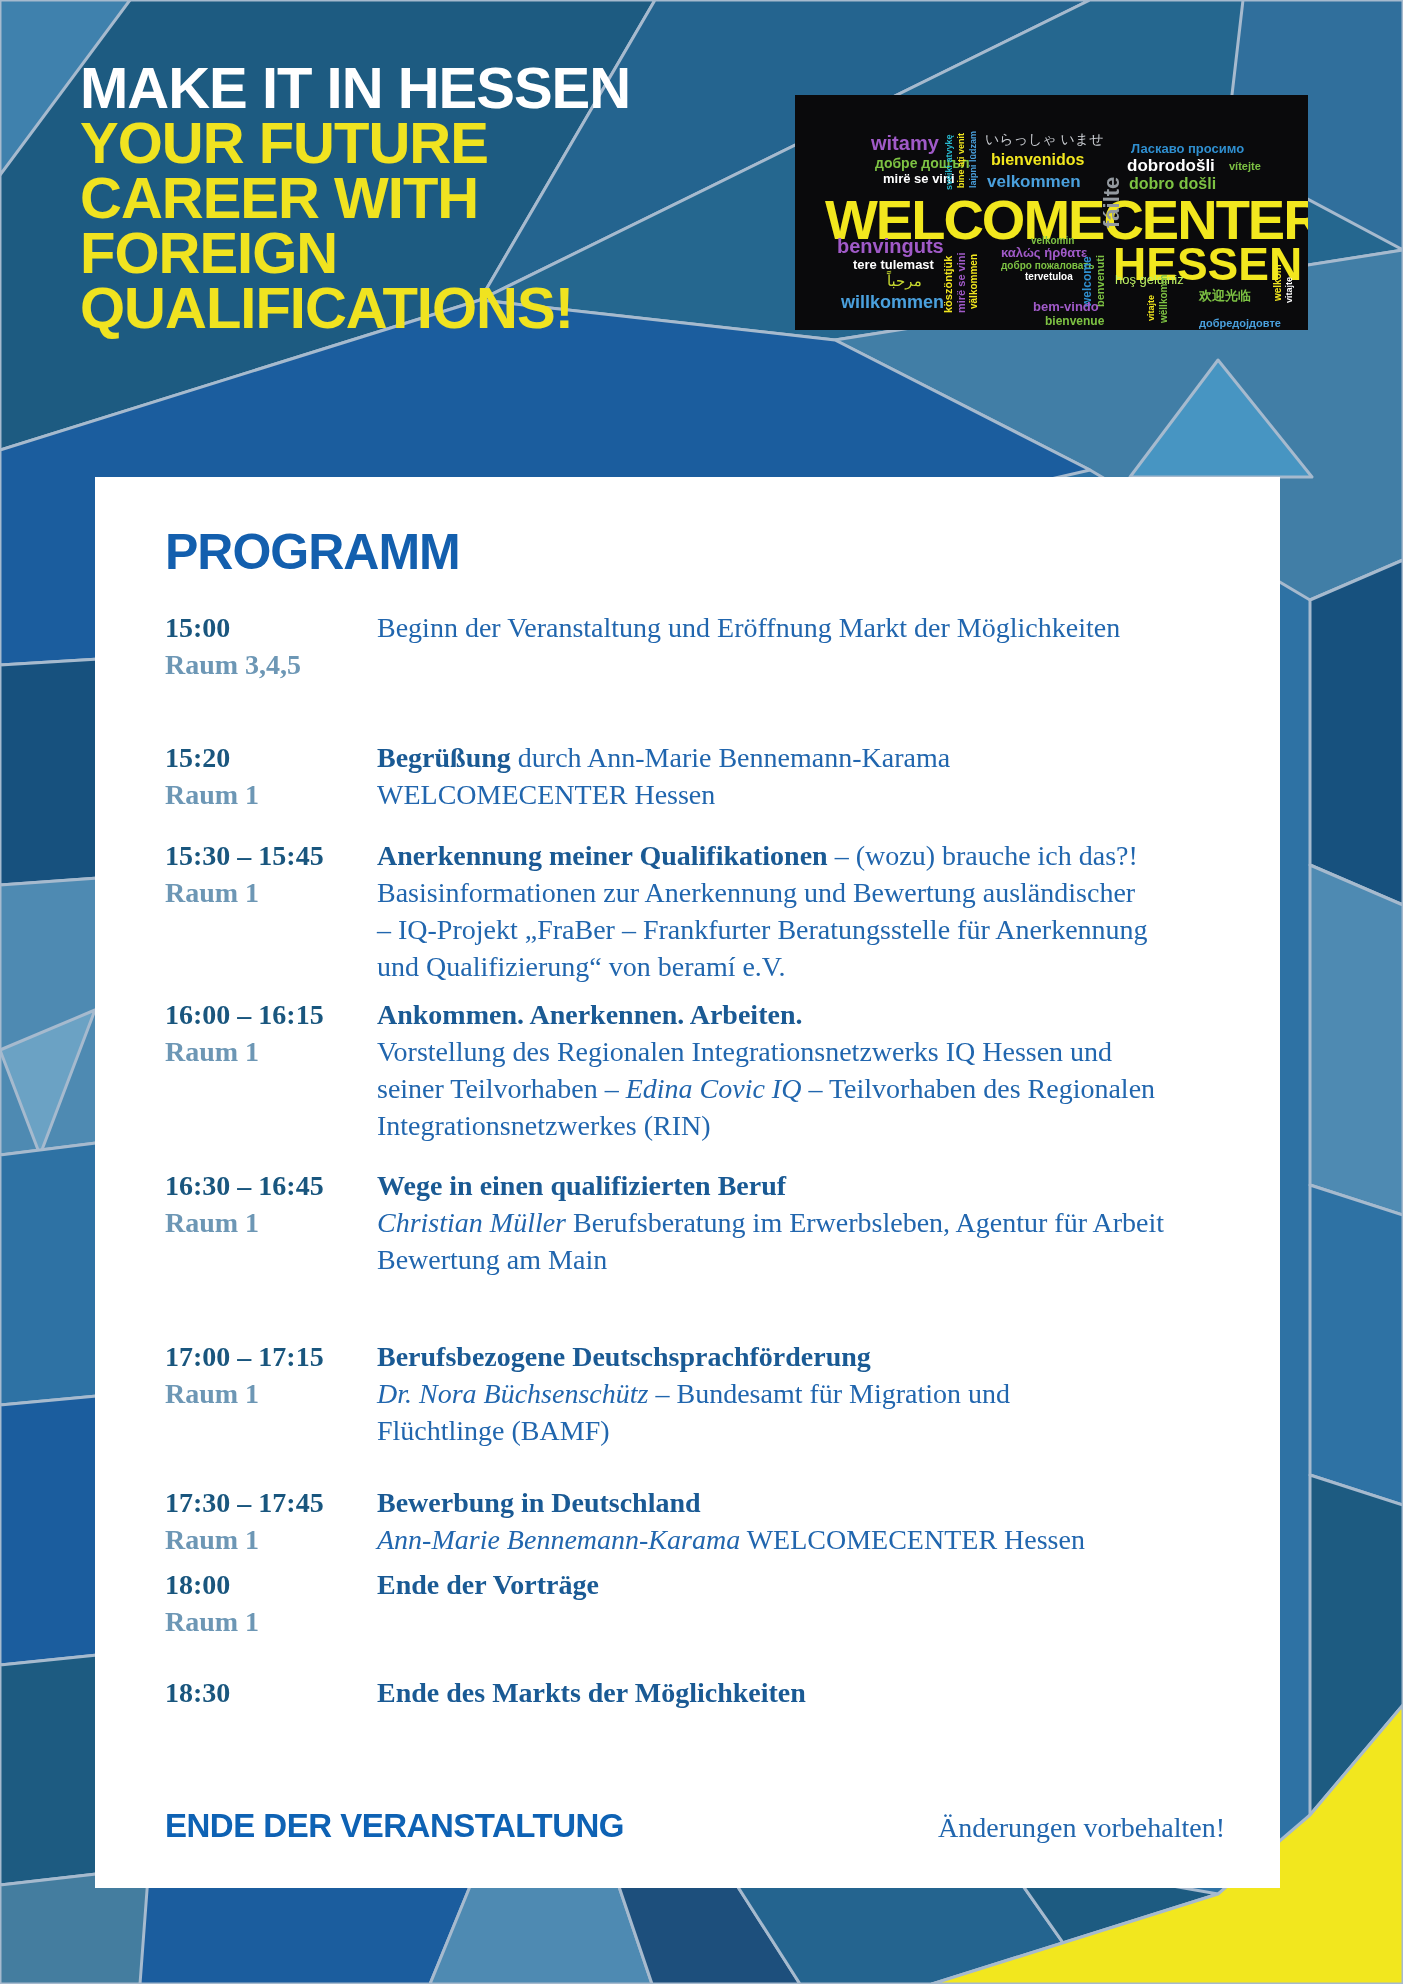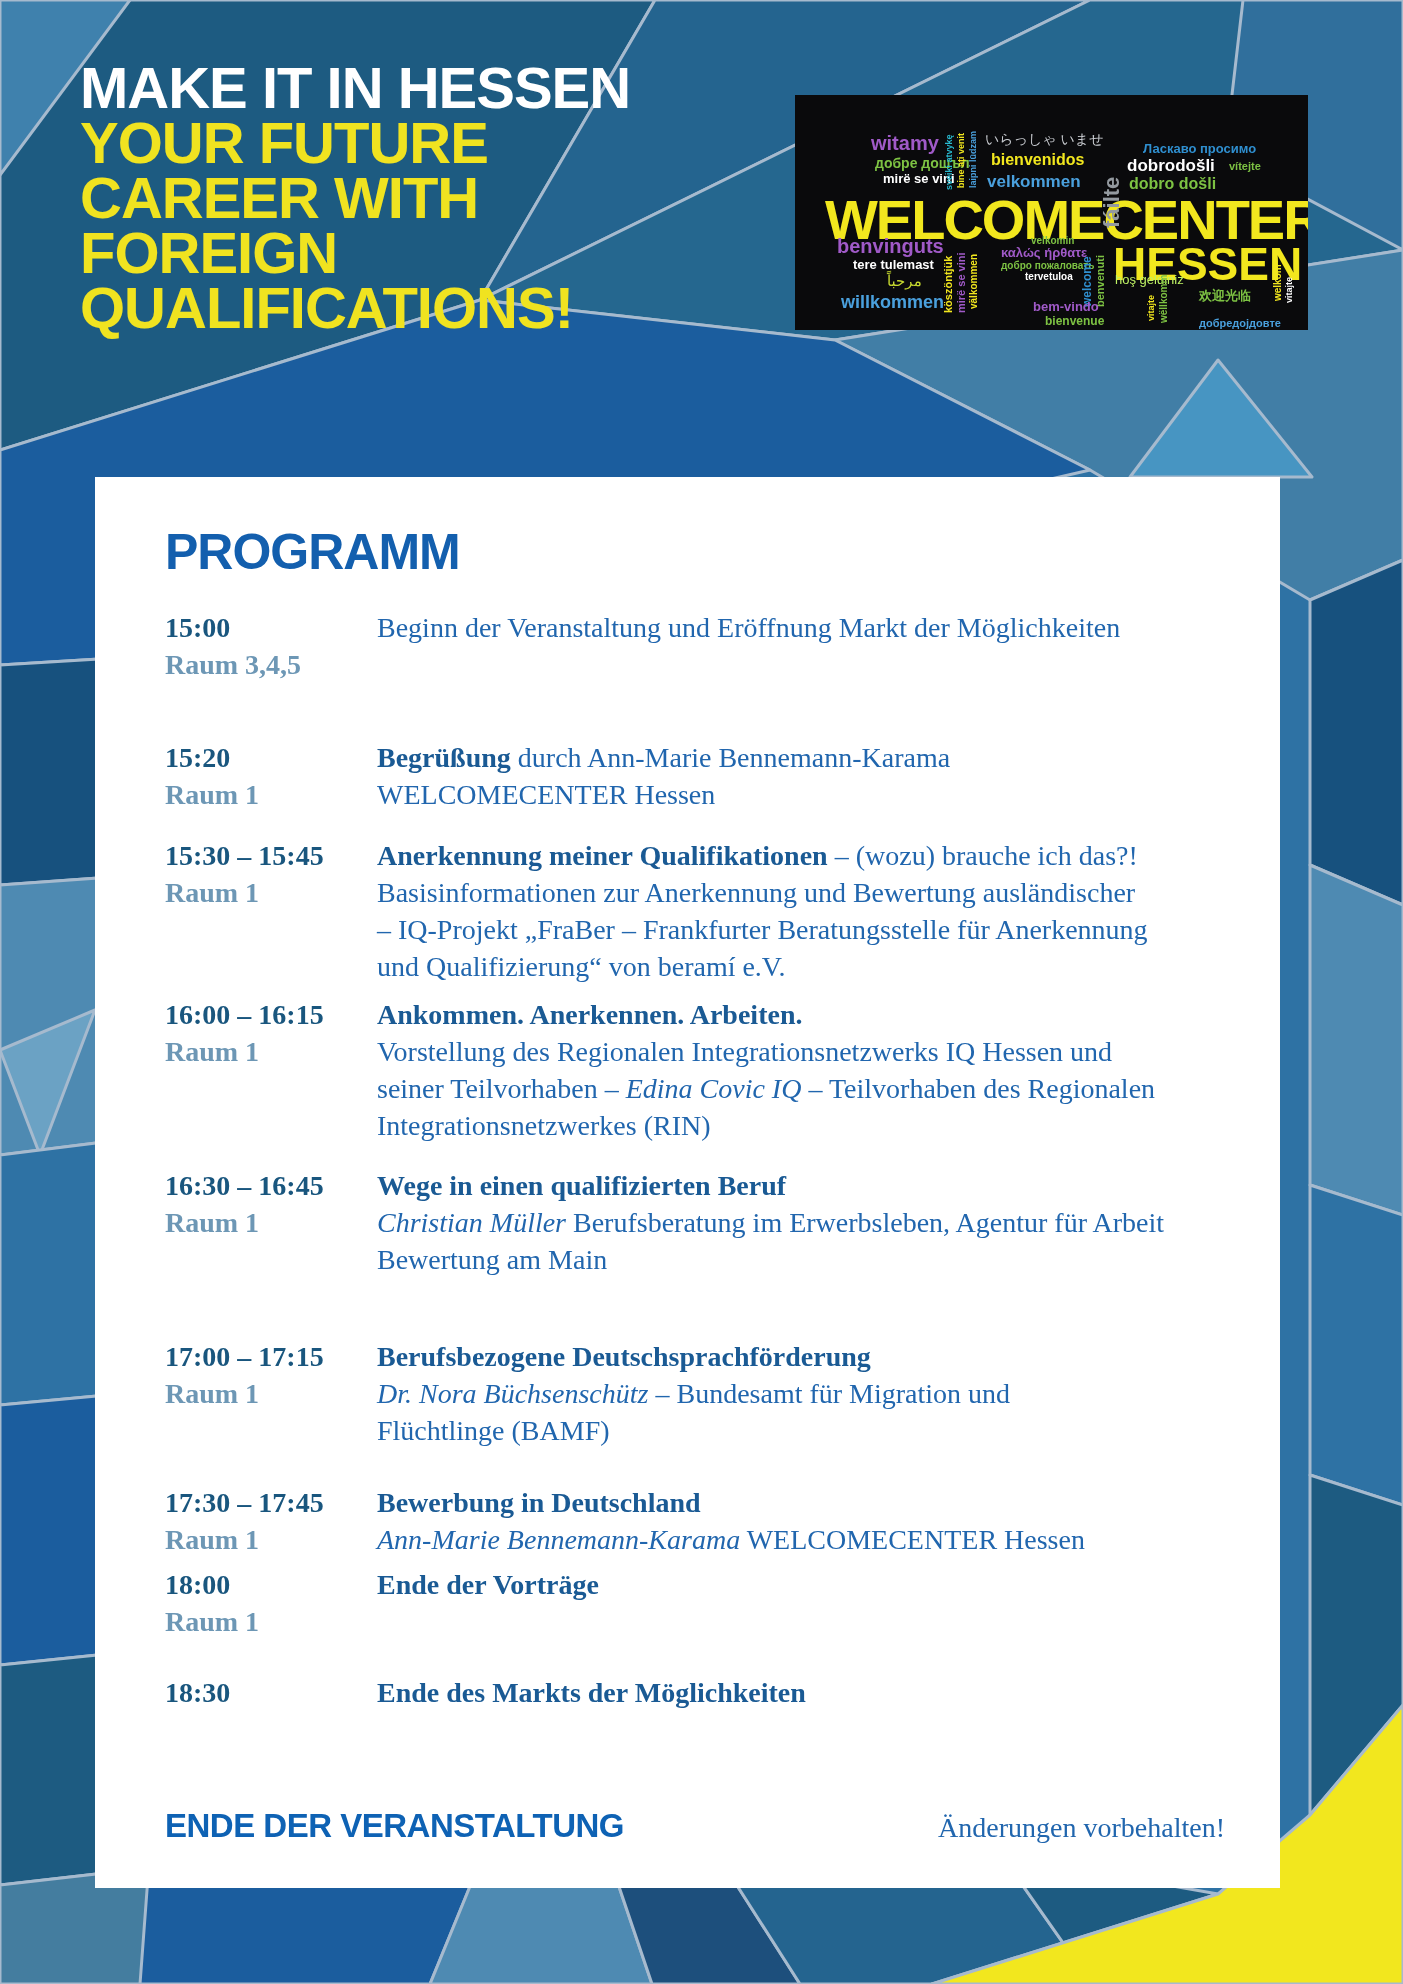--- a/index.html
+++ b/index.html
@@ -119,21 +119,21 @@
     <span class="cw" style="left: 76px; top: 38px; font-size: 20px; color: rgb(160, 90, 200); font-weight: 700;">witamy</span>
     <span class="cw" style="left: 80px; top: 61px; font-size: 14px; color: rgb(125, 194, 67); font-weight: 700;">добре дошъл</span>
     <span class="cw" style="left: 88px; top: 77px; font-size: 13px; color: rgb(255, 255, 255); font-weight: 700;">mirë se vini</span>
     <span class="cw" style="left: 150px; top: 95px; font-size: 9px; color: rgb(41, 184, 206); font-weight: 700; transform: rotate(-90deg); transform-origin: 0px 0px;">sveiki atvykę</span>
     <span class="cw" style="left: 162px; top: 93px; font-size: 9px; color: rgb(242, 231, 30); font-weight: 700; transform: rotate(-90deg); transform-origin: 0px 0px;">bine ați venit</span>
     <span class="cw" style="left: 174px; top: 93px; font-size: 9px; color: rgb(74, 160, 221); font-weight: 700; transform: rotate(-90deg); transform-origin: 0px 0px;">laipni lūdzam</span>
     <span class="cw" style="left: 190px; top: 37px; font-size: 14px; color: rgb(201, 204, 209);">いらっしゃ いませ</span>
     <span class="cw" style="left: 196px; top: 57px; font-size: 16px; color: rgb(242, 231, 30); font-weight: 700;">bienvenidos</span>
     <span class="cw" style="left: 192px; top: 78px; font-size: 17px; color: rgb(74, 160, 221); font-weight: 700;">velkommen</span>
     <span class="cw" style="left: 306px; top: 133px; font-size: 22px; color: rgb(147, 153, 159); font-weight: 700; transform: rotate(-90deg); transform-origin: 0px 0px;">fáilte</span>
-    <span class="cw" style="left: 336px; top: 47px; font-size: 13px; color: rgb(47, 143, 208); font-weight: 700; margin-left: 12px;">Ласкаво просимо</span>
+    <span class="cw" style="left: 336px; top: 47px; font-size: 13px; color: rgb(47, 143, 208); font-weight: 700;">Ласкаво просимо</span>
     <span class="cw" style="left: 332px; top: 62px; font-size: 17px; color: rgb(255, 255, 255); font-weight: 700;">dobrodošli</span>
     <span class="cw" style="left: 434px; top: 66px; font-size: 11px; color: rgb(125, 194, 67); font-weight: 700;">vítejte</span>
     <span class="cw" style="left: 334px; top: 81px; font-size: 16px; color: rgb(125, 194, 67); font-weight: 700;">dobro došli</span>
     <span class="cw" style="left: 42px; top: 141px; font-size: 20px; color: rgb(160, 90, 200); font-weight: 700;">benvinguts</span>
     <span class="cw" style="left: 58px; top: 163px; font-size: 13px; color: rgb(255, 255, 255); font-weight: 700;">tere tulemast</span>
     <span class="cw" style="left: 148px; top: 218px; font-size: 11px; color: rgb(242, 231, 30); font-weight: 700; transform: rotate(-90deg); transform-origin: 0px 0px;">köszöntjük</span>
     <span class="cw" style="left: 161px; top: 218px; font-size: 11px; color: rgb(160, 90, 200); font-weight: 700; transform: rotate(-90deg); transform-origin: 0px 0px;">mirë se vini</span>
     <span class="cw" style="left: 174px; top: 214px; font-size: 10px; color: rgb(242, 231, 30); font-weight: 700; transform: rotate(-90deg); transform-origin: 0px 0px;">välkommen</span>
     <span class="cw" style="left: 92px; top: 178px; font-size: 15px; color: rgb(198, 216, 47);">مرحباً</span>
     <span class="cw" style="left: 46px; top: 198px; font-size: 18px; color: rgb(74, 160, 221); font-weight: 700;">willkommen</span>

